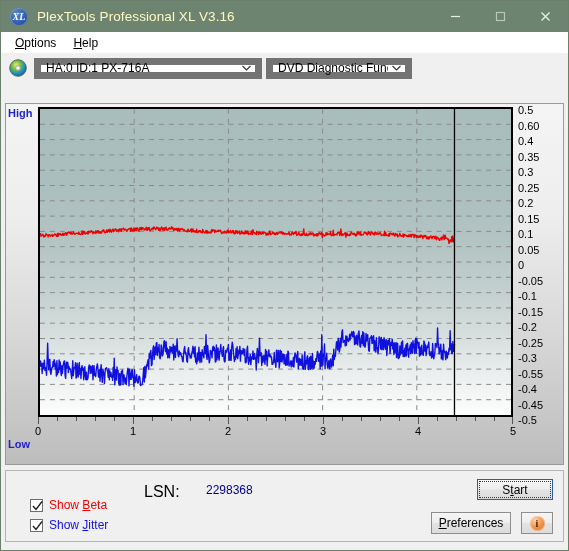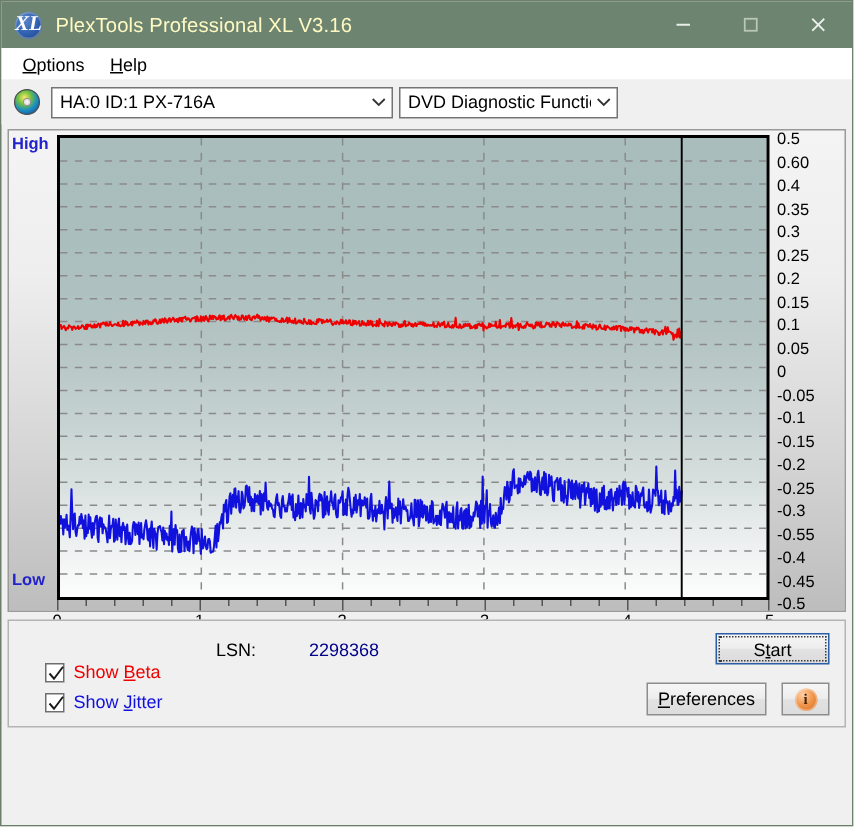--- a/index.html
+++ b/index.html
@@ -20,21 +20,21 @@
   
   .titlebar{
     height:31px;background:#6d8470;display:flex;align-items:center;
     flex:0 0 auto;position:relative;
   }
   .app-logo{
     width:18px;height:18px;border-radius:50%;
     background:radial-gradient(circle at 35% 30%, #5b86c9 0%, #2f5fae 55%, #1d3f7e 100%);
     margin-left:9px;margin-right:9px;
     display:flex;align-items:center;justify-content:center;
-    color:#ffffff;font-size:14px;font-weight:bold;font-style:italic;
+    color:#ffffff;font-size:10px;font-weight:bold;font-style:italic;
     font-family:"Liberation Serif", serif;
     box-shadow:inset 0 0 0 1px rgba(255,255,255,.25);
     flex:0 0 auto;
   }
   .title-text{
     color:#fef9c3;font-size:13.5px;letter-spacing:.1px;
     white-space:nowrap;flex:1 1 auto;
   }
   .wbtns{display:flex;height:31px;flex:0 0 auto;}
   .wbtn{
@@ -53,38 +53,38 @@
   .acc{text-decoration:underline;}
   
   .toolbar{
     height:30px;background:#f0f0f0;display:flex;align-items:center;
     flex:0 0 auto;padding:0 4px;gap:4px;
   }
   .disc-icon{
     width:18px;height:18px;margin:0 3px 0 4px;flex:0 0 auto;
   }
   .combo{
-    height:21px;background:#ffffff;border:1px solid #737373;
+    height:21px;background:#ffffff;border:7px solid #737373;
     display:flex;align-items:center;box-sizing:border-box;
     font-size:12px;color:#000;position:relative;
   }
   .combo .cbtext{padding-left:5px;white-space:nowrap;overflow:hidden;flex:1 1 auto;}
   .combo .cbarrow{
     width:17px;display:flex;align-items:center;justify-content:center;
     flex:0 0 auto;color:#333;
   }
   #combo-drive{width:228px;}
   #combo-function{width:146px;}
   #combo-test{width:176px;}
   
   .chart-panel{
-    margin:3px 4px 0 4px;
+    margin:20px 4px 0 4px;
     background:linear-gradient(180deg,#f4f4f4 0%,#eeeeee 30%,#d2d2d2 72%,#bdbdbd 100%);
     border:1px solid #9a9a9a;
-    flex:0 0 auto;height:322px;position:relative;box-sizing:border-box;
+    flex:0 0 auto;height:362px;position:relative;box-sizing:border-box;
   }
   .ylabel-high,.ylabel-low{
     position:absolute;color:#2222cc;font-size:11px;font-weight:bold;left:2px;
   }
   .ylabel-high{top:3px;}
   .ylabel-low{bottom:14px;}
   .plot{
     position:absolute;left:32px;top:3px;width:475px;height:310px;
     border:2px solid #000;box-sizing:border-box;
     background:linear-gradient(180deg,
@@ -118,21 +118,21 @@
   #row-beta{left:24px;top:11px;}
   #row-jitter{left:24px;top:31px;}
   .checkbox{
     width:13px;height:13px;background:#fff;border:1px solid #6e6e6e;
     position:relative;box-sizing:border-box;flex:0 0 auto;
   }
   .checkbox svg{position:absolute;left:1px;top:0px;}
   .chk-label{font-size:12px;white-space:nowrap;}
   .lbl-beta{color:#ee0000;}
   .lbl-jitter{color:#1111dd;}
-  .lsn-label{position:absolute;left:138px;top:12px;font-size:12px;color:#000;}
+  .lsn-label{position:absolute;left:138px;top:12px;font-size:16px;color:#000;}
   .lsn-value{position:absolute;left:200px;top:12px;font-size:12px;color:#00008b;}
   .btn{
     background:linear-gradient(180deg,#f6f6f6 0%,#ededed 48%,#e2e2e2 52%,#dcdcdc 100%);
     border:1px solid #8d8d8d;font-size:12px;color:#000;
     display:flex;align-items:center;justify-content:center;box-sizing:border-box;
     cursor:default;
   }
   #btn-start{
     position:absolute;right:10px;top:8px;width:76px;height:21px;
     border:1px solid #2a5fa8;

